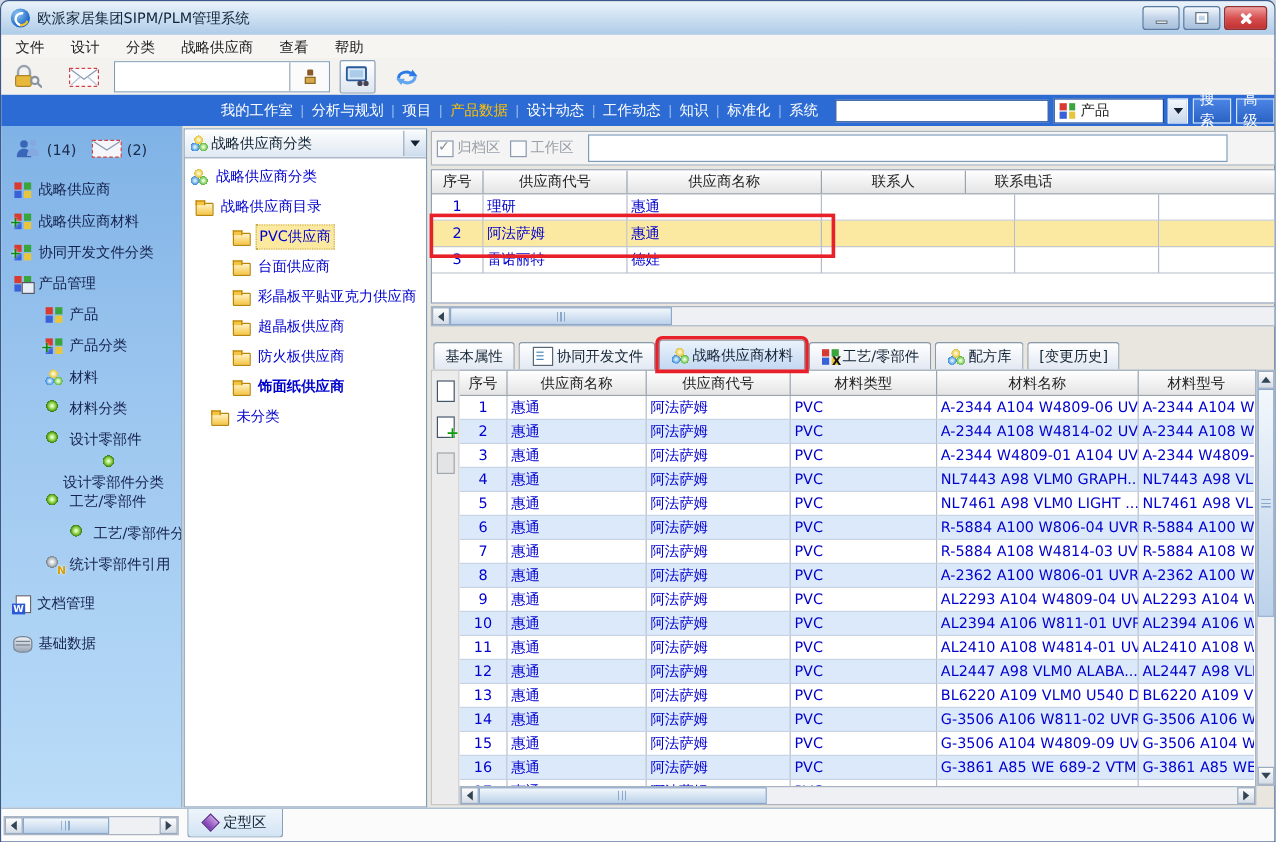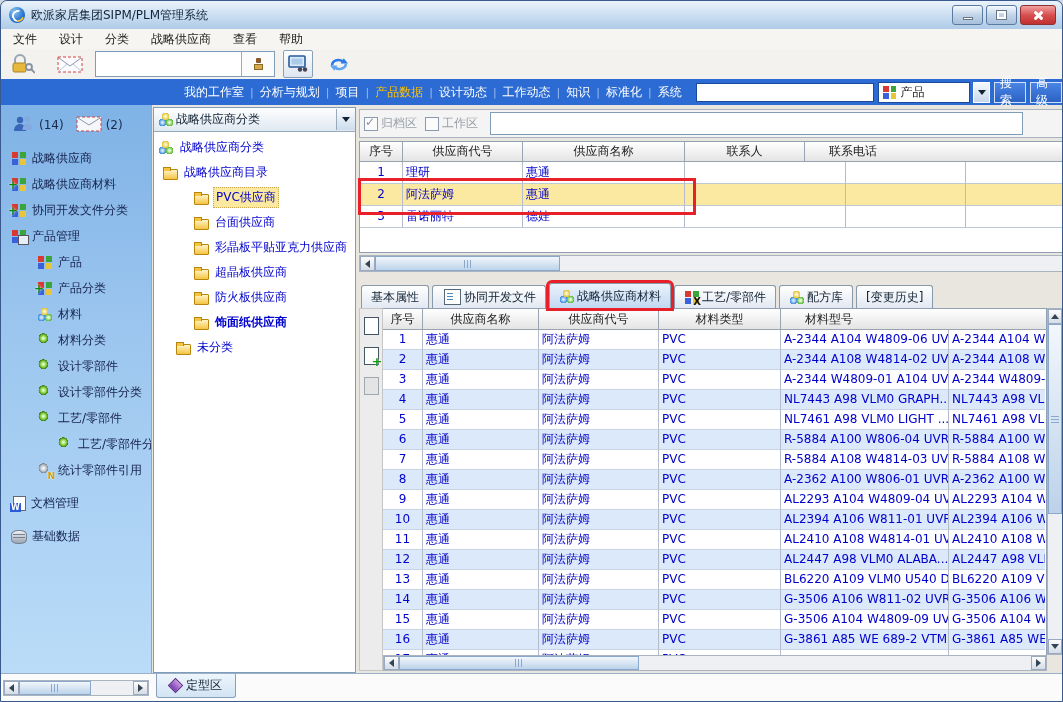--- a/index.html
+++ b/index.html
@@ -284,21 +284,21 @@
           <span class="lbl">材料</span>
         </div>
         <div class="sb-item" style="padding-left: 36px;">
           <span class="icn icn-gear"></span>
           <span class="lbl">材料分类</span>
         </div>
         <div class="sb-item" style="padding-left: 36px; text-align: center;">
           <span class="icn icn-gear"></span>
           <span class="lbl">设计零部件</span>
         </div>
-        <div class="sb-item" style="padding-left: 36px;">
+        <div class="sb-item" style="padding-left: 36px; flex-direction: column;">
           <span class="icn icn-gear"></span>
           <span class="lbl">设计零部件分类</span>
         </div>
         <div class="sb-item" style="padding-left: 36px;">
           <span class="icn icn-gear"></span>
           <span class="lbl">工艺/零部件</span>
         </div>
         <div class="sb-item" style="padding-left: 56px;">
           <span class="icn icn-gear"></span>
           <span class="lbl">工艺/零部件分类</span>
@@ -459,20 +459,21 @@
       <span class="tool-doc add"></span>
       <span class="tool-doc disabled"></span>
     </div>
 
     <div class="mat-table">
       <div class="grid-hrow" id="mat-hrow">
           <span class="cell m0">序号</span>
           <span class="cell m1">供应商名称</span>
           <span class="cell m2">供应商代号</span>
           <span class="cell m3">材料类型</span>
+          <span class="cell m4">材料名称</span>
           <span class="cell m5">材料型号</span>
         </div>
       <div id="mat-body">
           <div class="grid-row">
             <span class="cell m0">1</span>
             <span class="cell m1">惠通</span>
             <span class="cell m2">阿法萨姆</span>
             <span class="cell m3">PVC</span>
             <span class="cell m4">A-2344 A104 W4809-06 UV...</span>
             <span class="cell m5">A-2344 A104 W48</span>

